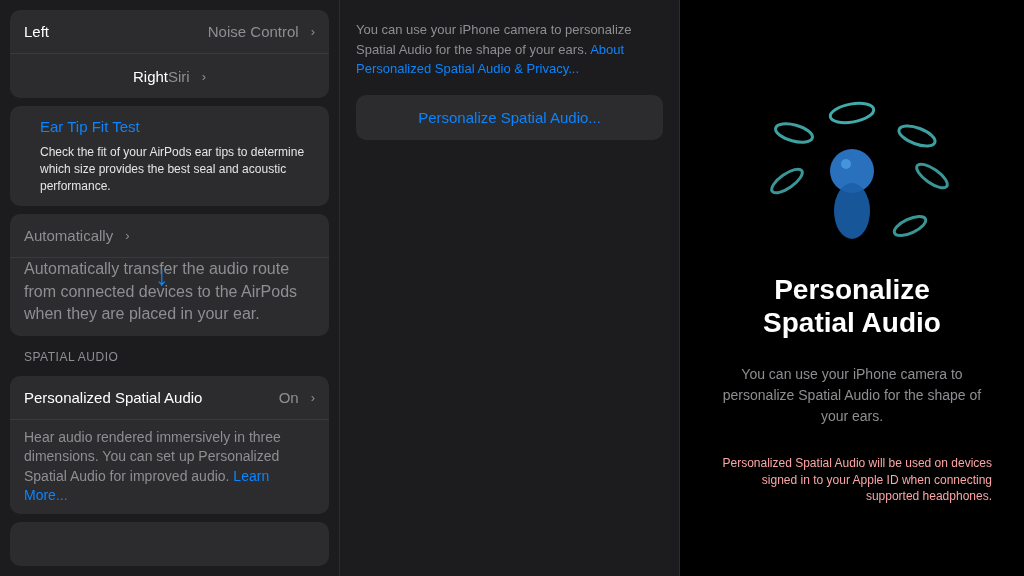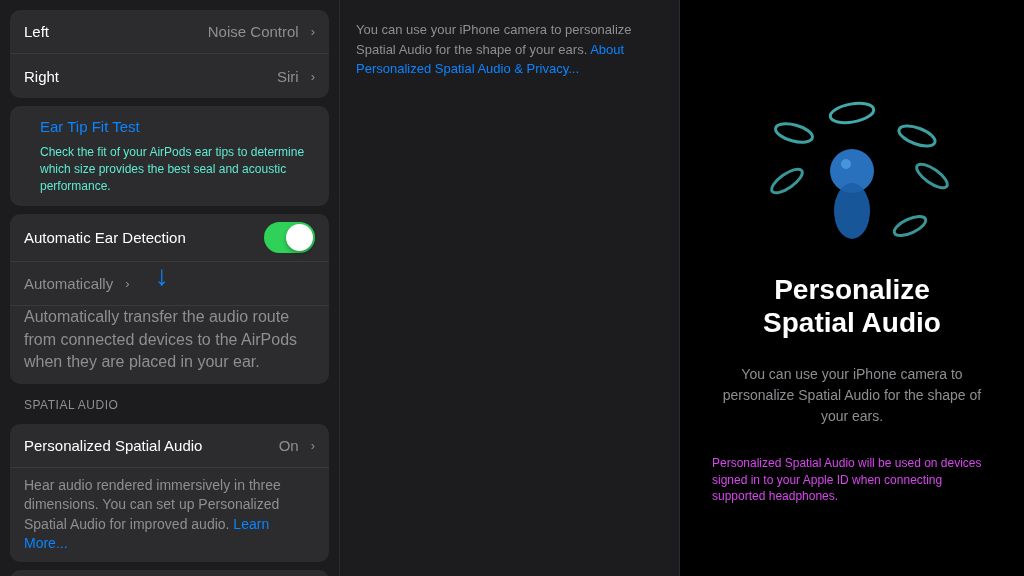--- a/index.html
+++ b/index.html
@@ -33,20 +33,21 @@
     .settings-row {
       display: flex;
       align-items: center;
       justify-content: space-between;
       padding: 8px 14px;
       border-bottom: 1px solid #3a3a3c;
       min-height: 44px;
     }
     .settings-row:last-child {
       border-bottom: none;
+      justify-content: center;
     }
 
     .row-label {
       font-size: 15px;
       color: #fff;
       font-weight: 400;
     }
 
     .row-right {
       display: flex;
@@ -96,21 +97,21 @@
     }
 
     .ear-tip-title {
       font-size: 15px;
       color: #0a84ff;
       font-weight: 400;
     }
 
     .ear-tip-desc {
       font-size: 12px;
-      color: #5eead4;
+      color: #e5e5e5;
       padding: 4px 14px 12px;
       line-height: 1.4;
     }
 
     
     .section-label {
       font-size: 12px;
       color: #8e8e93;
       text-transform: uppercase;
       padding: 6px 14px 4px;
@@ -220,22 +221,22 @@
       font-size: 14px;
       color: #8e8e93;
       text-align: center;
       line-height: 1.5;
       max-width: 280px;
       margin-bottom: 16px;
     }
 
     .right-note {
       font-size: 12px;
-      color: #d946ef;
-      text-align: left;
+      color: #fca5a5;
+      text-align: right;
       line-height: 1.4;
       max-width: 280px;
     }
 
     
     .spatial-svg {
       width: 220px;
       height: 190px;
     }
   </style>
@@ -263,24 +264,20 @@
 
   <div class="ear-tip-section">
     <div class="ear-tip-header">
       <span class="ear-tip-title">Ear Tip Fit Test</span>
     </div>
     <p class="ear-tip-desc">Check the fit of your AirPods ear tips to determine which size provides the best seal and acoustic performance.</p>
   </div>
 
   <div class="settings-section">
     <div class="settings-row">
-      <span class="row-label">Automatic Ear Detection</span>
-      <div class="toggle"></div>
-    </div>
-    <div class="settings-row">
       <div class="row-right">
         <span>Automatically</span>
         <span class="chevron">›</span>
       </div>
     </div>
     <p class="auto-ear-desc">Automatically transfer the audio route from connected devices to the AirPods when they are placed in your ear.</p>
   </div>
 
   <div class="scroll-arrow">↓</div>
 
@@ -307,20 +304,23 @@
     </div>
   </div>
 
 </div>
 
 <div class="middle-panel">
   <p class="spatial-info-text">
     <span>You can use your iPhone camera to personalize Spatial Audio for the shape of your ears.</span>
     <span class="blue-link" style="color:#0a84ff;"> <span>About Personalized Spatial Audio &amp; Privacy...</span></span>
   </p>
+  <button class="personalize-button">
+    <span class="personalize-button-text">Personalize Spatial Audio...</span>
+  </button>
 </div>
 
 <div class="right-panel">
 
   <svg class="spatial-svg" viewBox="0 0 220 190" xmlns="http://www.w3.org/2000/svg">
 
     <circle cx="110" cy="100" r="22" fill="#2d7dd2" opacity="0.9"></circle>
 
     <ellipse cx="110" cy="140" rx="18" ry="28" fill="#1a5fa8" opacity="0.9"></ellipse>
 

